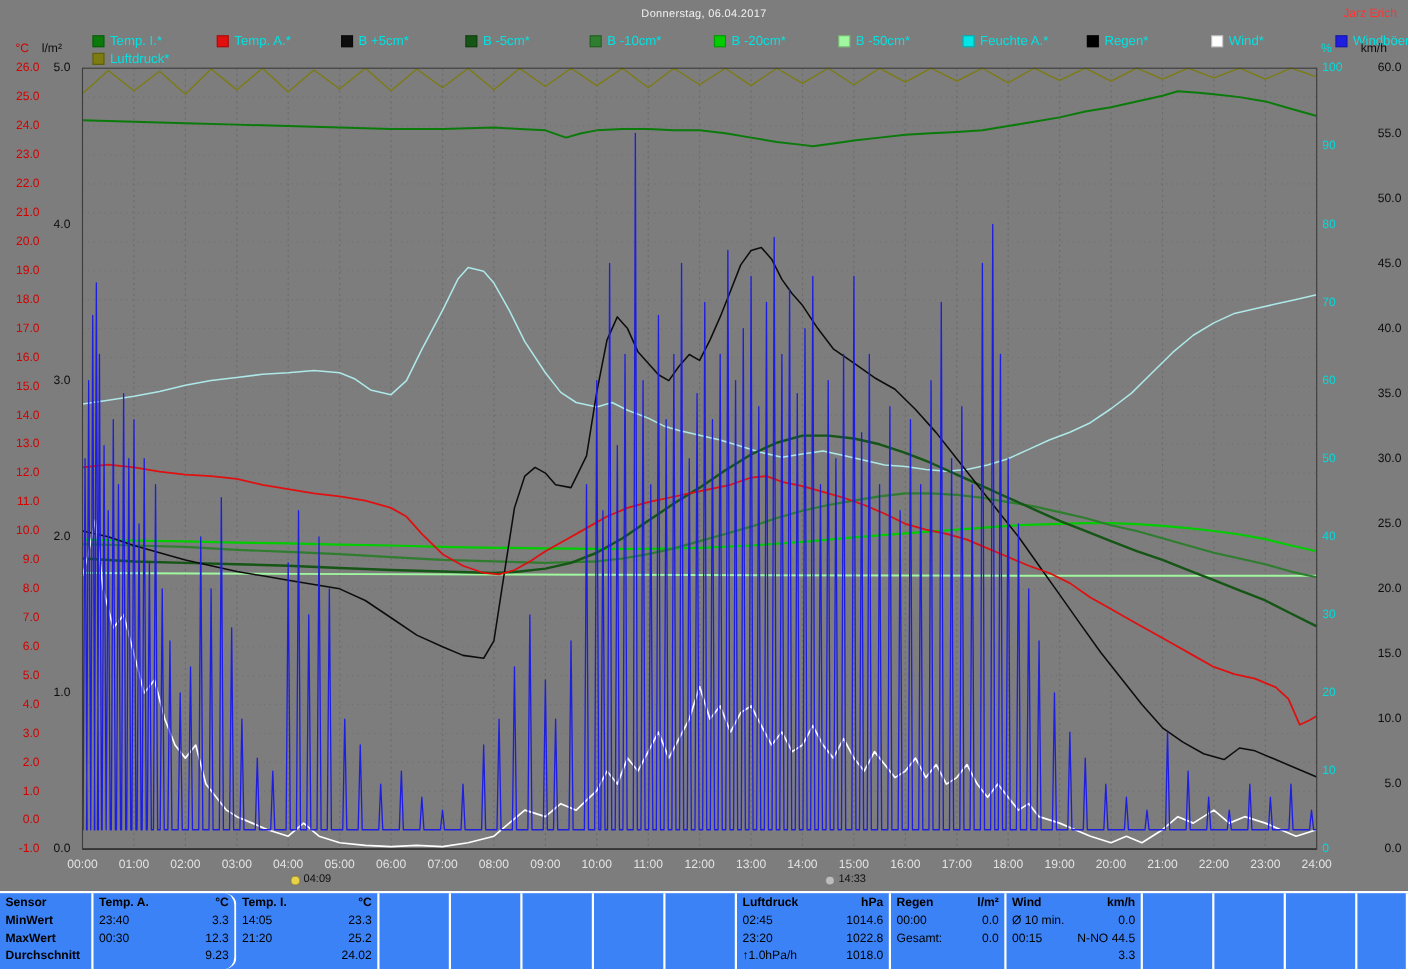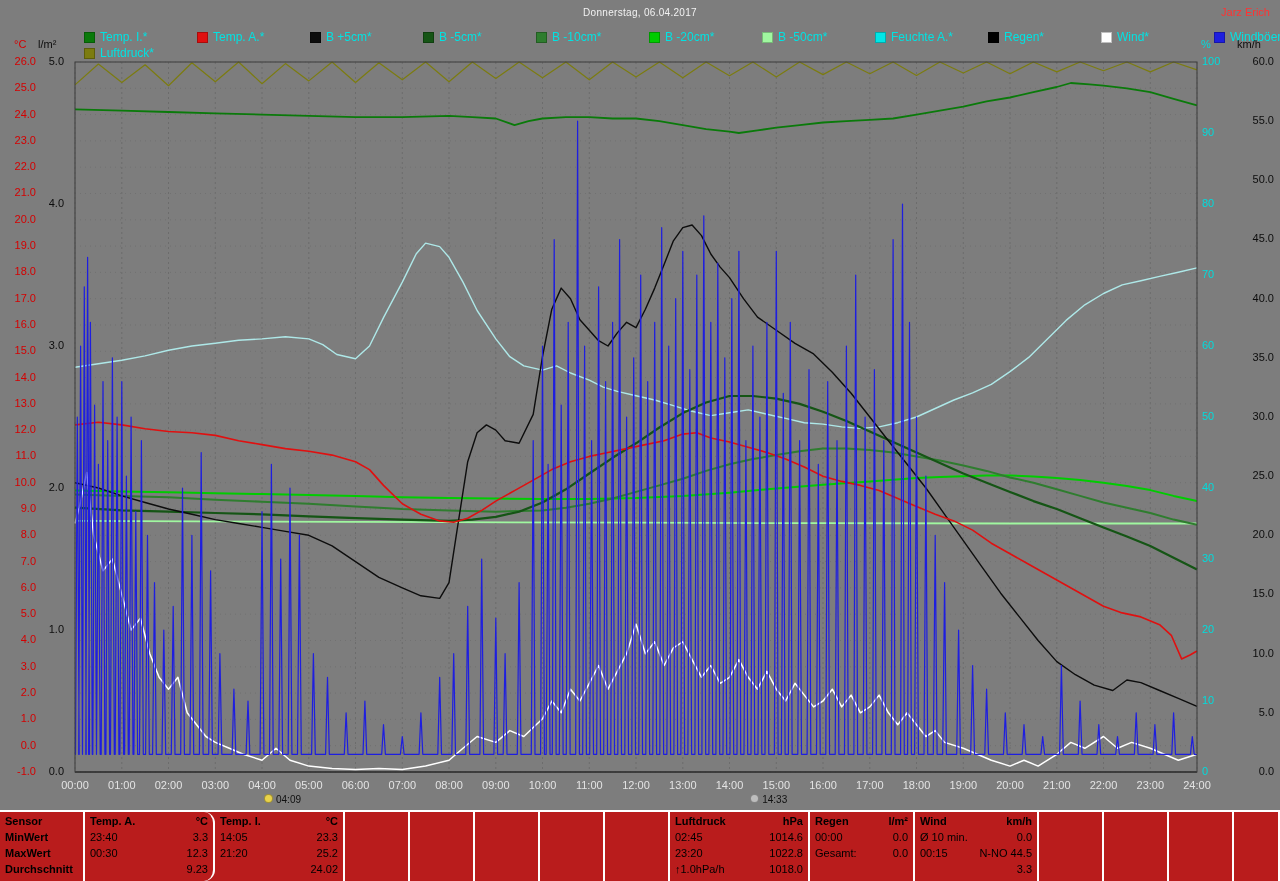--- a/index.html
+++ b/index.html
@@ -15,25 +15,25 @@
     text-align:center;color:#f2f2f2;font-size:10px;letter-spacing:.3px;
   }
   .watermark{position:absolute;top:6px;right:10px;color:#ff3232;font-size:11px;}
   .legend-row{position:absolute;left:84px;display:flex;}
   #legend-row1{top:30px;}
   #legend-row2{top:46px;}
   .legend-item{width:113px;display:flex;align-items:center;gap:5px;font-size:12px;color:#00e3e3;flex:none;white-space:nowrap;}
   .legend-key{width:9px;height:9px;display:inline-block;flex:none;border:1px solid rgba(0,0,0,.25);}
   .axis-h{position:absolute;font-size:11px;}
   #plot-svg{position:absolute;left:0;top:0;}
-  .marker{position:absolute;top:794px;display:flex;align-items:flex-start;gap:3px;font-size:10px;color:#101010;}
+  .marker{position:absolute;top:794px;display:flex;align-items:flex-end;gap:3px;font-size:10px;color:#101010;}
   .marker-dot{width:7px;height:7px;border-radius:50%;display:inline-block;border:1px solid rgba(0,0,0,.3);}
   .stats{
     position:absolute;left:0;top:810px;width:1280px;height:71px;
-    background:#b91c1c;border-top:2px solid #ffffff;
+    background:#3b82f6;border-top:2px solid #ffffff;
     display:flex;box-sizing:border-box;
   }
   .sbox{border-right:2px solid #ffffff;box-sizing:border-box;padding:1px 5px 0;font-size:11px;line-height:16px;color:#000;flex:none;overflow:hidden;}
   .sbox .r{display:flex;justify-content:space-between;white-space:nowrap;gap:4px;}
   .sbox .hdr{font-weight:bold;}
 </style>
 </head>
 <body>
 
 <div id="screen">

